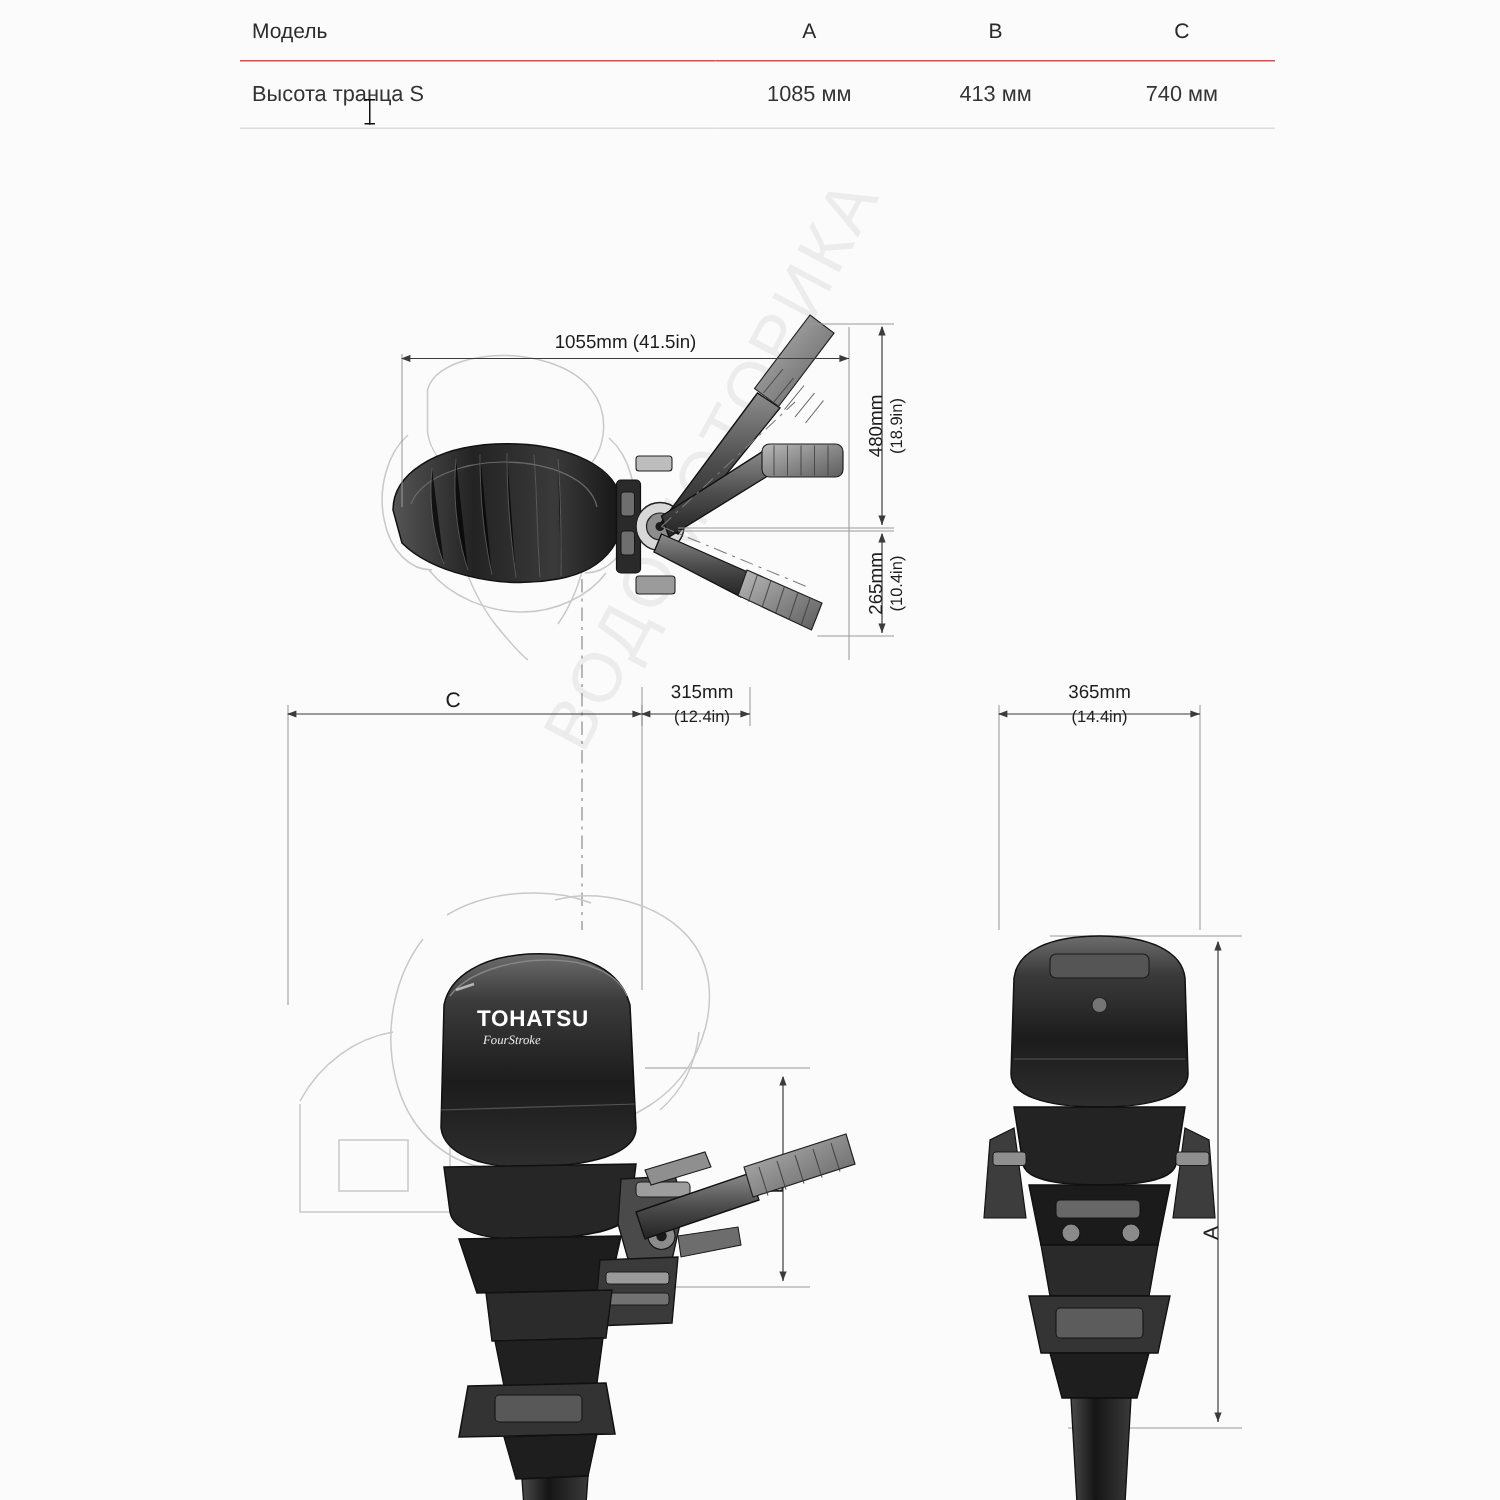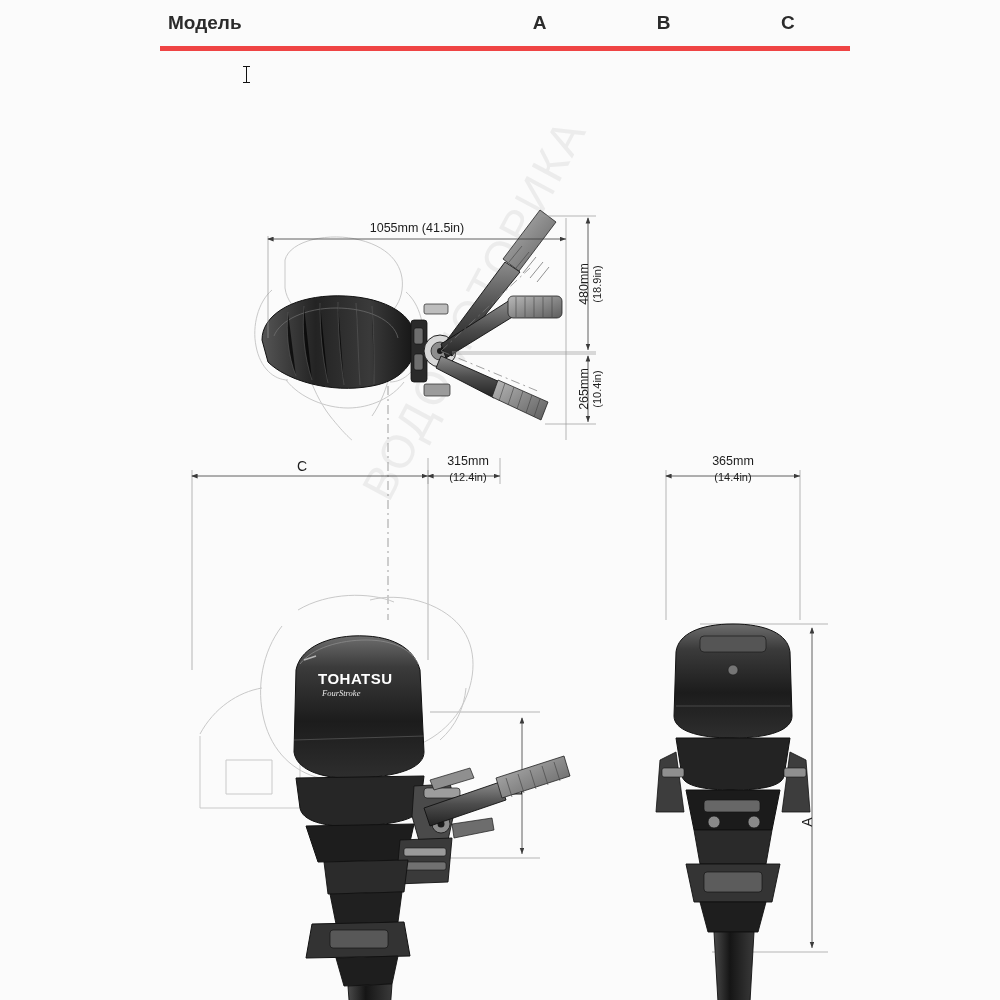--- a/index.html
+++ b/index.html
@@ -24,25 +24,25 @@
     top: 0px;
     width: 690px;
   }
   #spec-table table {
     border-collapse: collapse;
     width: 100%;
     font-size: 14.5px;
     color: #2b2b2b;
   }
   #spec-table th {
-    font-weight: bold;
+    font-weight: normal;
     text-align: left;
     padding: 12px 6px 12px 8px;
-    border-bottom: 5px solid #ef4444;
-    font-size: 19px;
+    border-bottom: 1px solid #ef4444;
+    font-size: 14px;
   }
   #spec-table th.dim {
     text-align: center;
     padding-left: 0;
     padding-right: 0;
   }
   #spec-table td {
     padding: 14px 6px 14px 8px;
     border-bottom: 1px solid #dcdcdc;
     color: #333333;
@@ -151,20 +151,26 @@
       </colgroup>
       <thead>
         <tr>
           <th>Модель</th>
           <th class="dim">A</th>
           <th class="dim">B</th>
           <th class="dim">C</th>
         </tr>
       </thead>
       <tbody>
+        <tr>
+          <td>Высота транца S</td>
+          <td class="dim">1085 мм</td>
+          <td class="dim">413 мм</td>
+          <td class="dim">740 мм</td>
+        </tr>
       </tbody>
     </table>
   </div>
 
   <div id="text-caret"></div>
 
   <div id="watermark">ВОДОМОТОРИКА</div>
 
   <div id="drawing">
   <svg width="1000" height="860" viewBox="0 0 1000 860" xmlns="http://www.w3.org/2000/svg">

